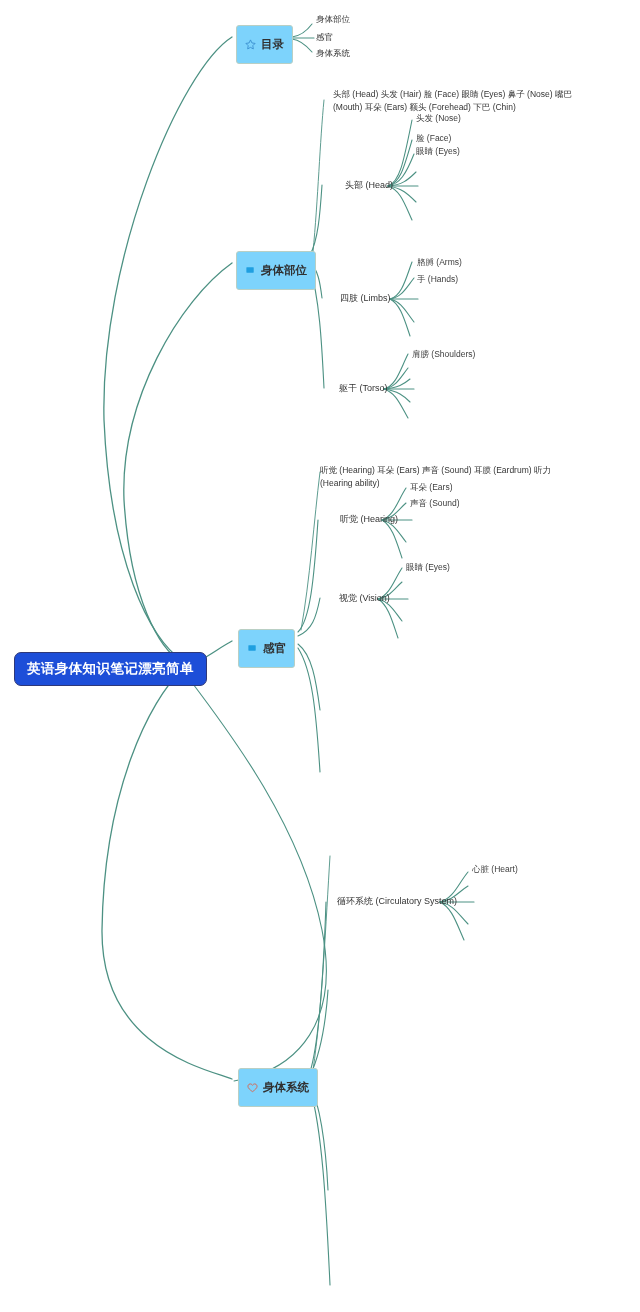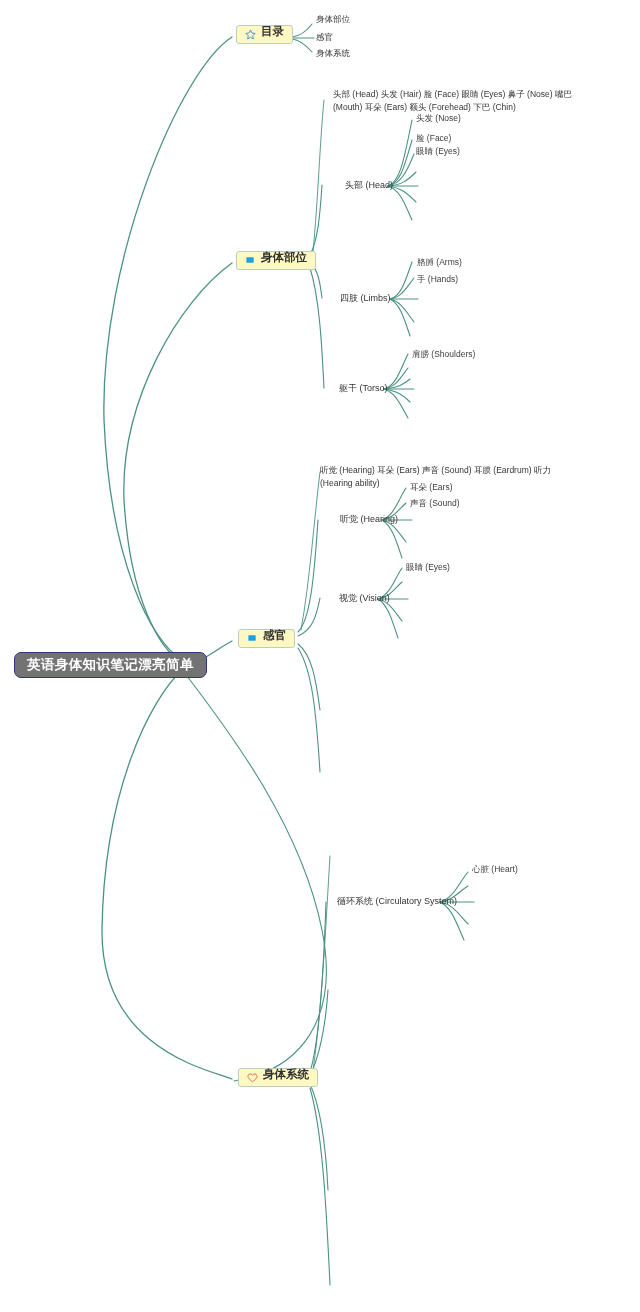--- a/index.html
+++ b/index.html
@@ -24,42 +24,43 @@
     top: 0;
     width: 640px;
     height: 1312px;
     pointer-events: none;
   }
   
   .root-node {
     position: absolute;
     left: 14px;
     top: 652px;
-    height: 26px;
+    height: 34px;
     display: flex;
     align-items: center;
     padding: 0 12px;
-    background: #737373;
+    background: #1d4ed8;
     border: 1px solid #2f3878;
     border-radius: 7px;
     color: #ffffff;
     font-size: 13.5px;
     font-weight: bold;
     letter-spacing: 0.4px;
     white-space: nowrap;
     box-sizing: border-box;
   }
   
   .l1-node {
     position: absolute;
-    height: 19px;
+    height: 39px;
     display: flex;
+    align-items: center;
     gap: 5px;
     padding: 0 8px;
-    background: #fef9c3;
+    background: #7dd3fc;
     border: 1px solid #b9cfc4;
     border-radius: 3px;
     font-size: 11.5px;
     font-weight: bold;
     color: #303030;
     white-space: nowrap;
     box-sizing: border-box;
   }
   .l1-label { line-height: 1; }
 

